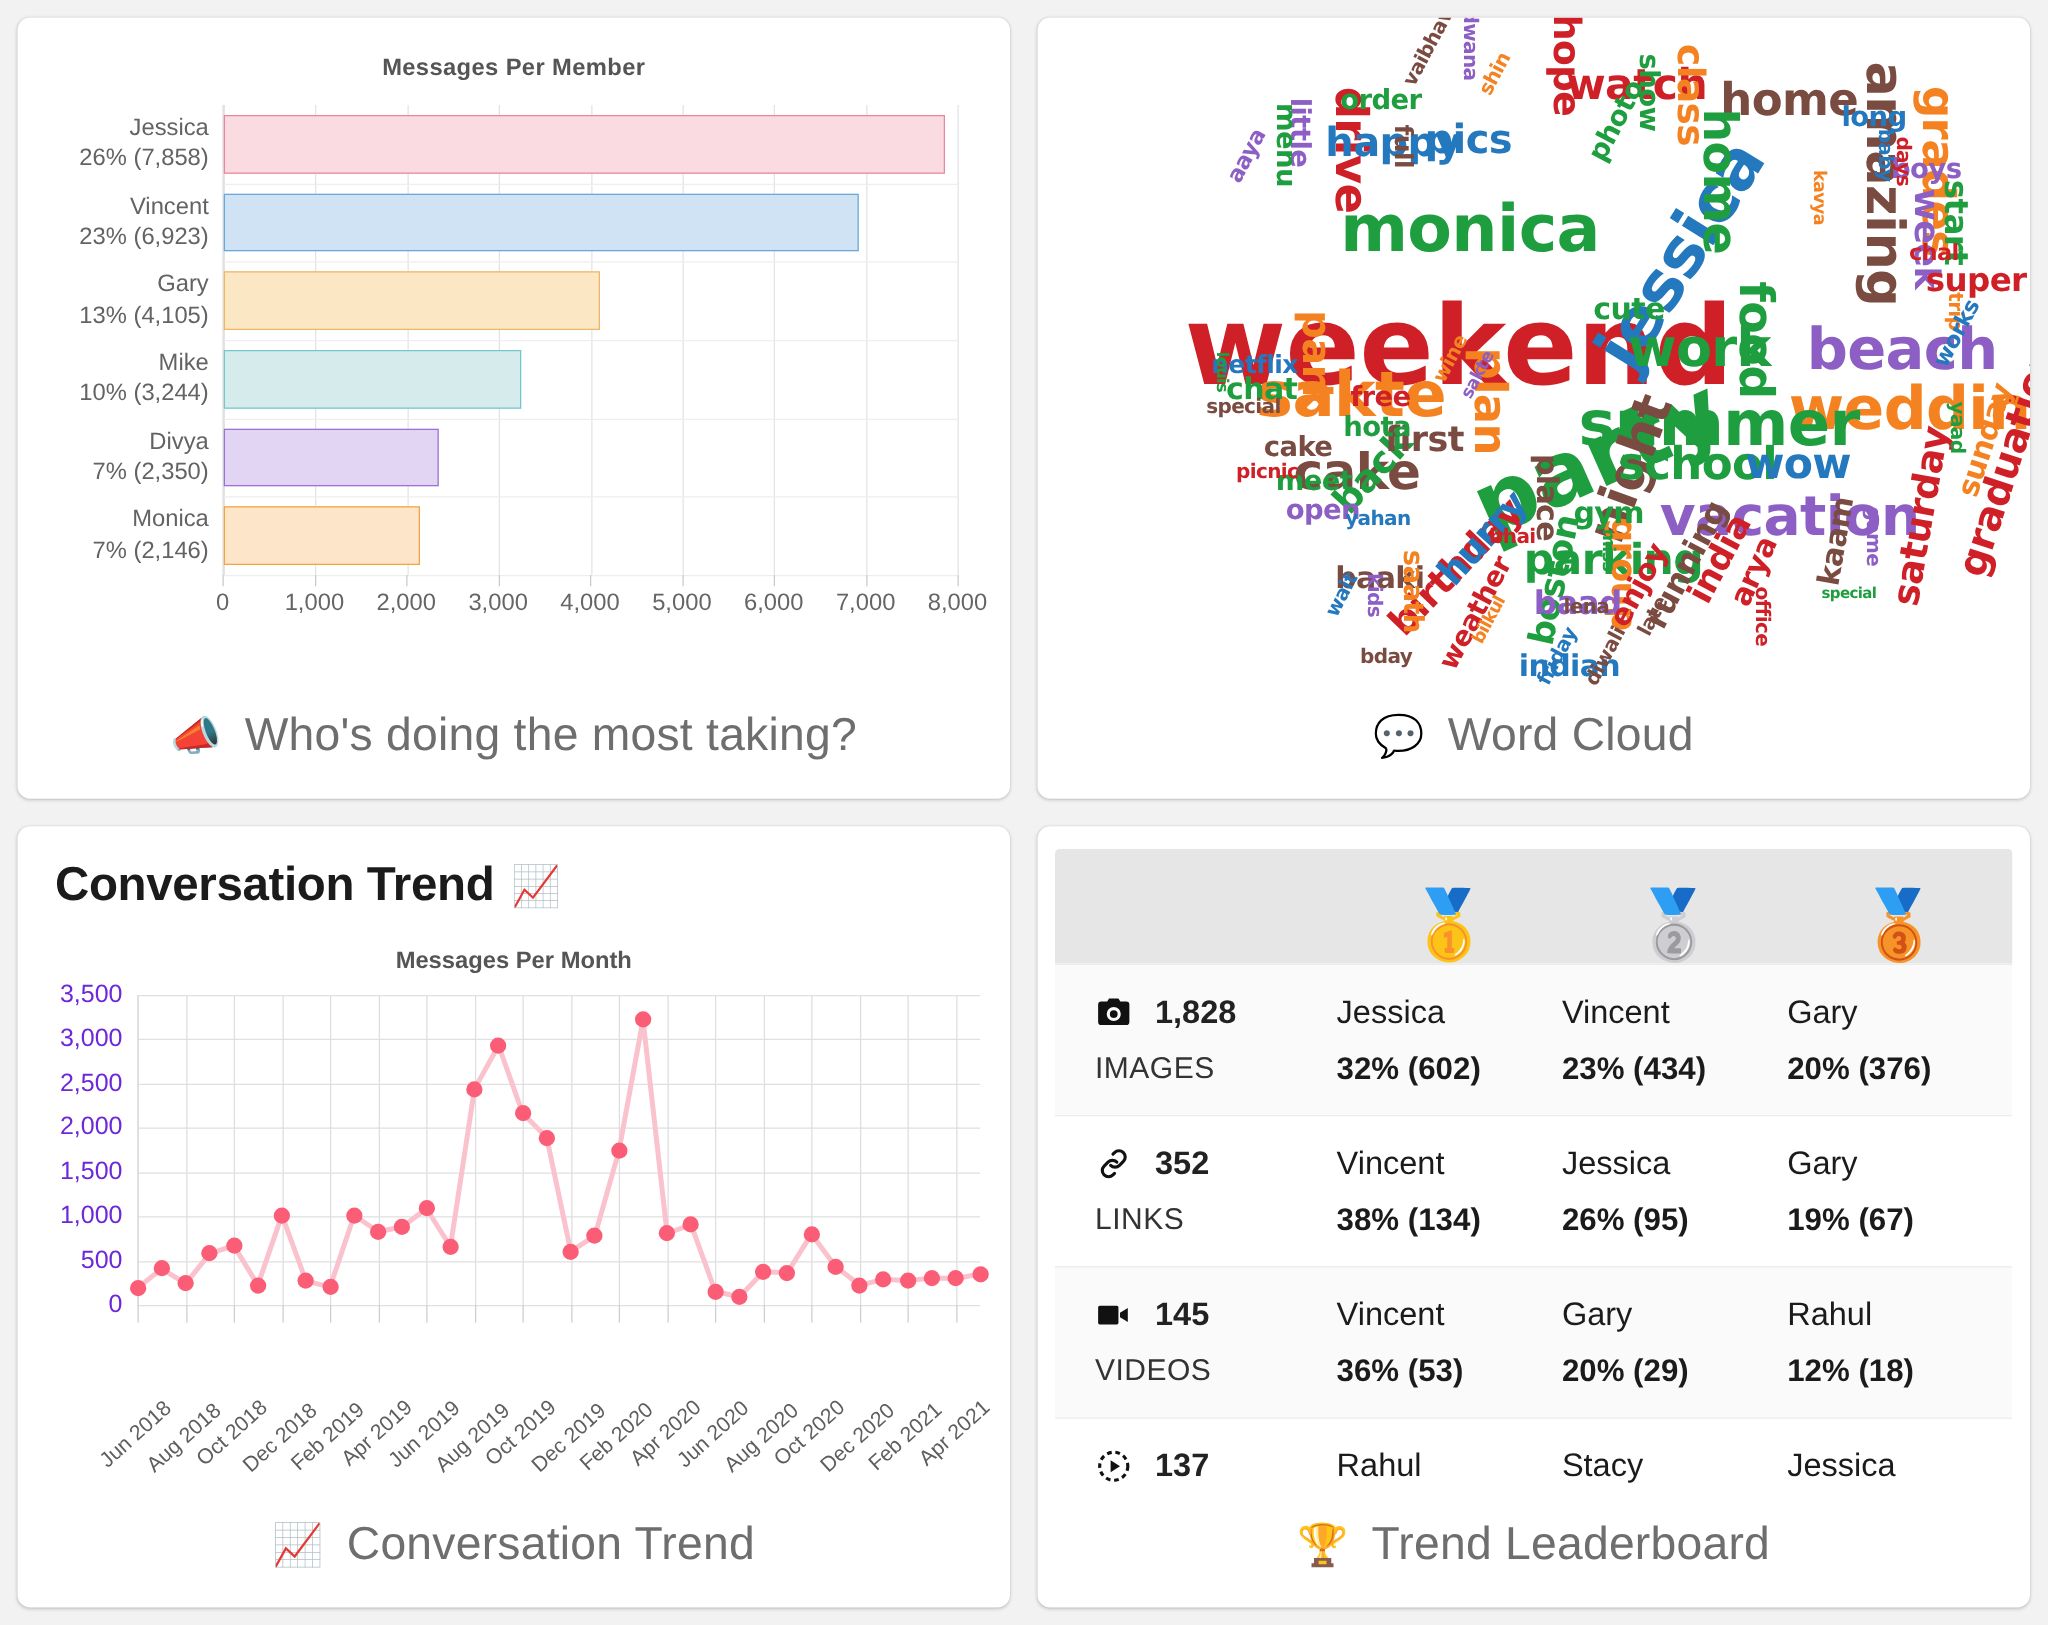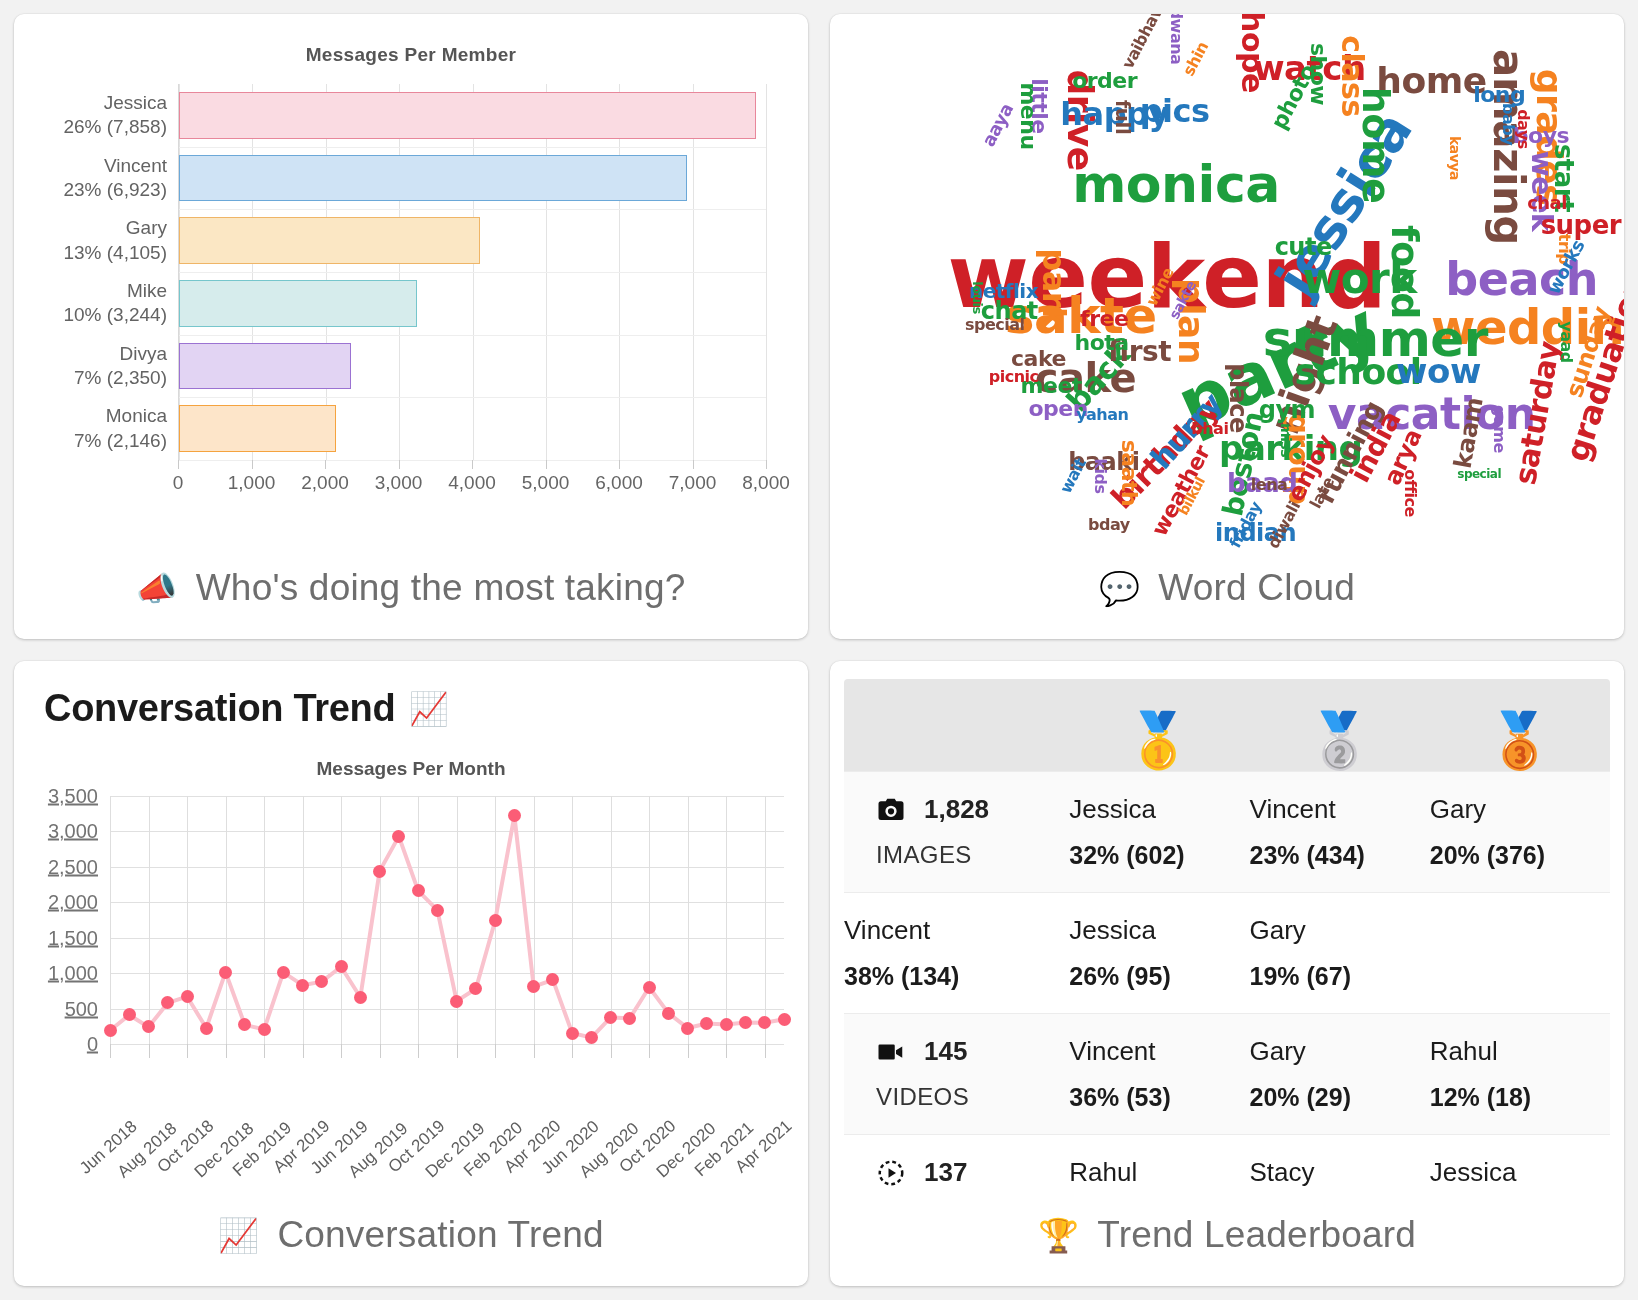--- a/index.html
+++ b/index.html
@@ -106,21 +106,21 @@
   .lc-head .emo{font-size:32px;}
   .lc-title{
     text-align:center;font-size:19px;font-weight:bold;color:#555;
     margin-top:28px;
   }
   .lc-area{position:relative;margin:16px 24px 0 96px;height:248px;}
   .lc-area .hg{position:absolute;left:0;right:0;height:1px;background:#e0e0e0;}
   .lc-area .vg{position:absolute;top:0;bottom:0;width:1px;background:#dedede;}
   .lc-area .ylab{
     position:absolute;right:100%;padding-right:12px;transform:translateY(-50%);
-    font-size:20px;color:#737373;white-space:nowrap;text-decoration:underline;
+    font-size:20px;color:#6d28d9;white-space:nowrap;
   }
   .lc-area .axisline{position:absolute;left:0;top:0;bottom:0;width:1px;background:#cfcfcf;}
   .lc-area svg{position:absolute;left:0;top:0;overflow:visible;}
   .lc-ticks{position:relative;margin:0 24px 0 96px;height:26px;}
   .lc-ticks .tk{position:absolute;top:0;width:1px;height:14px;background:#cdcdcd;}
   .xlabels{position:relative;margin:0 24px 0 96px;height:96px;}
   .xlabels .xl{
     position:absolute;top:0;
     font-size:17px;color:#5e5e5e;white-space:nowrap;
     transform-origin:right top;
@@ -512,20 +512,34 @@
               <div class="lb-cell">
                 <div class="lb-name">Vincent</div>
                 <div class="lb-pct">23% (434)</div>
               </div>
               <div class="lb-cell">
                 <div class="lb-name">Gary</div>
                 <div class="lb-pct">20% (376)</div>
               </div>
             </div>
             <div class="lb-row even">
+              <div class="lb-cell lb-type">
+                <div class="top">
+                  <span class="ic">
+                    <svg viewBox="0 0 24 24" width="30" height="30">
+                      <g fill="none" stroke="#111" stroke-width="2" stroke-linecap="round">
+                        <path d="M10 13a4 4 0 005.66 0l2.5-2.5a4 4 0 10-5.66-5.66L11.5 5.8"></path>
+                        <path d="M14 11a4 4 0 00-5.66 0l-2.5 2.5a4 4 0 105.66 5.66l1-1"></path>
+                      </g>
+                    </svg>
+                  </span>
+                  <span class="cnt">352</span>
+                </div>
+                <div class="kind">LINKS</div>
+              </div>
               <div class="lb-cell">
                 <div class="lb-name">Vincent</div>
                 <div class="lb-pct">38% (134)</div>
               </div>
               <div class="lb-cell">
                 <div class="lb-name">Jessica</div>
                 <div class="lb-pct">26% (95)</div>
               </div>
               <div class="lb-cell">
                 <div class="lb-name">Gary</div>

